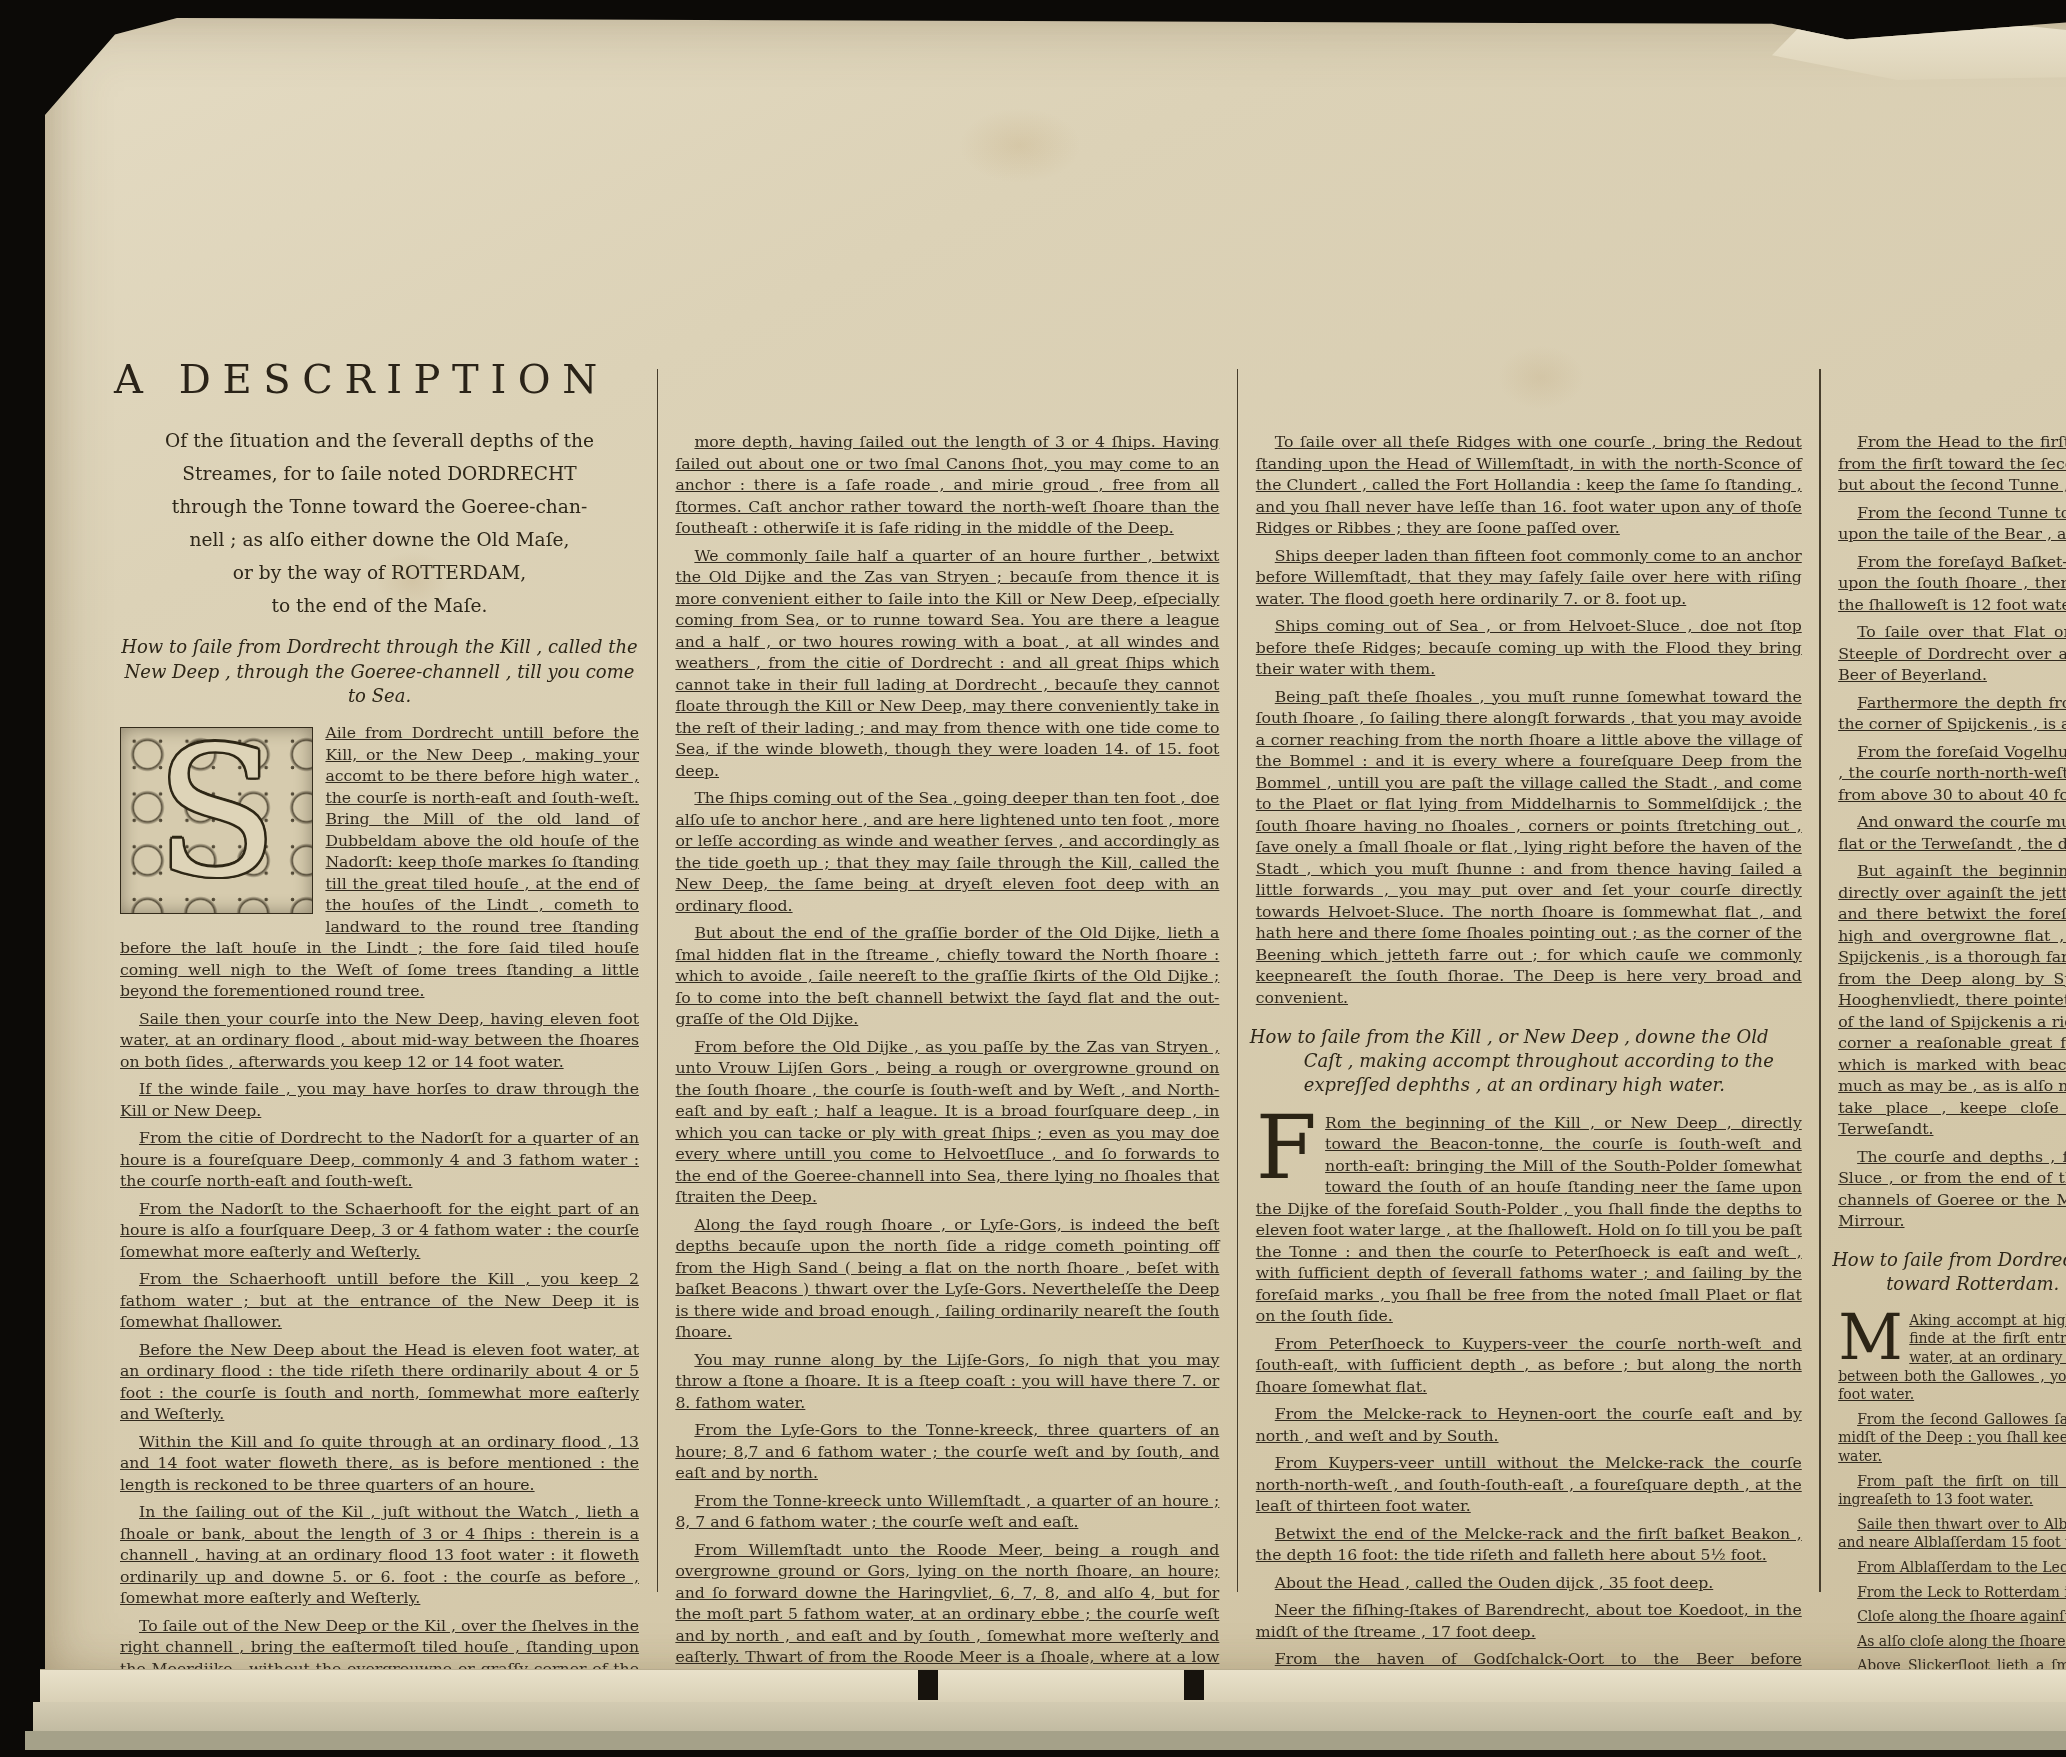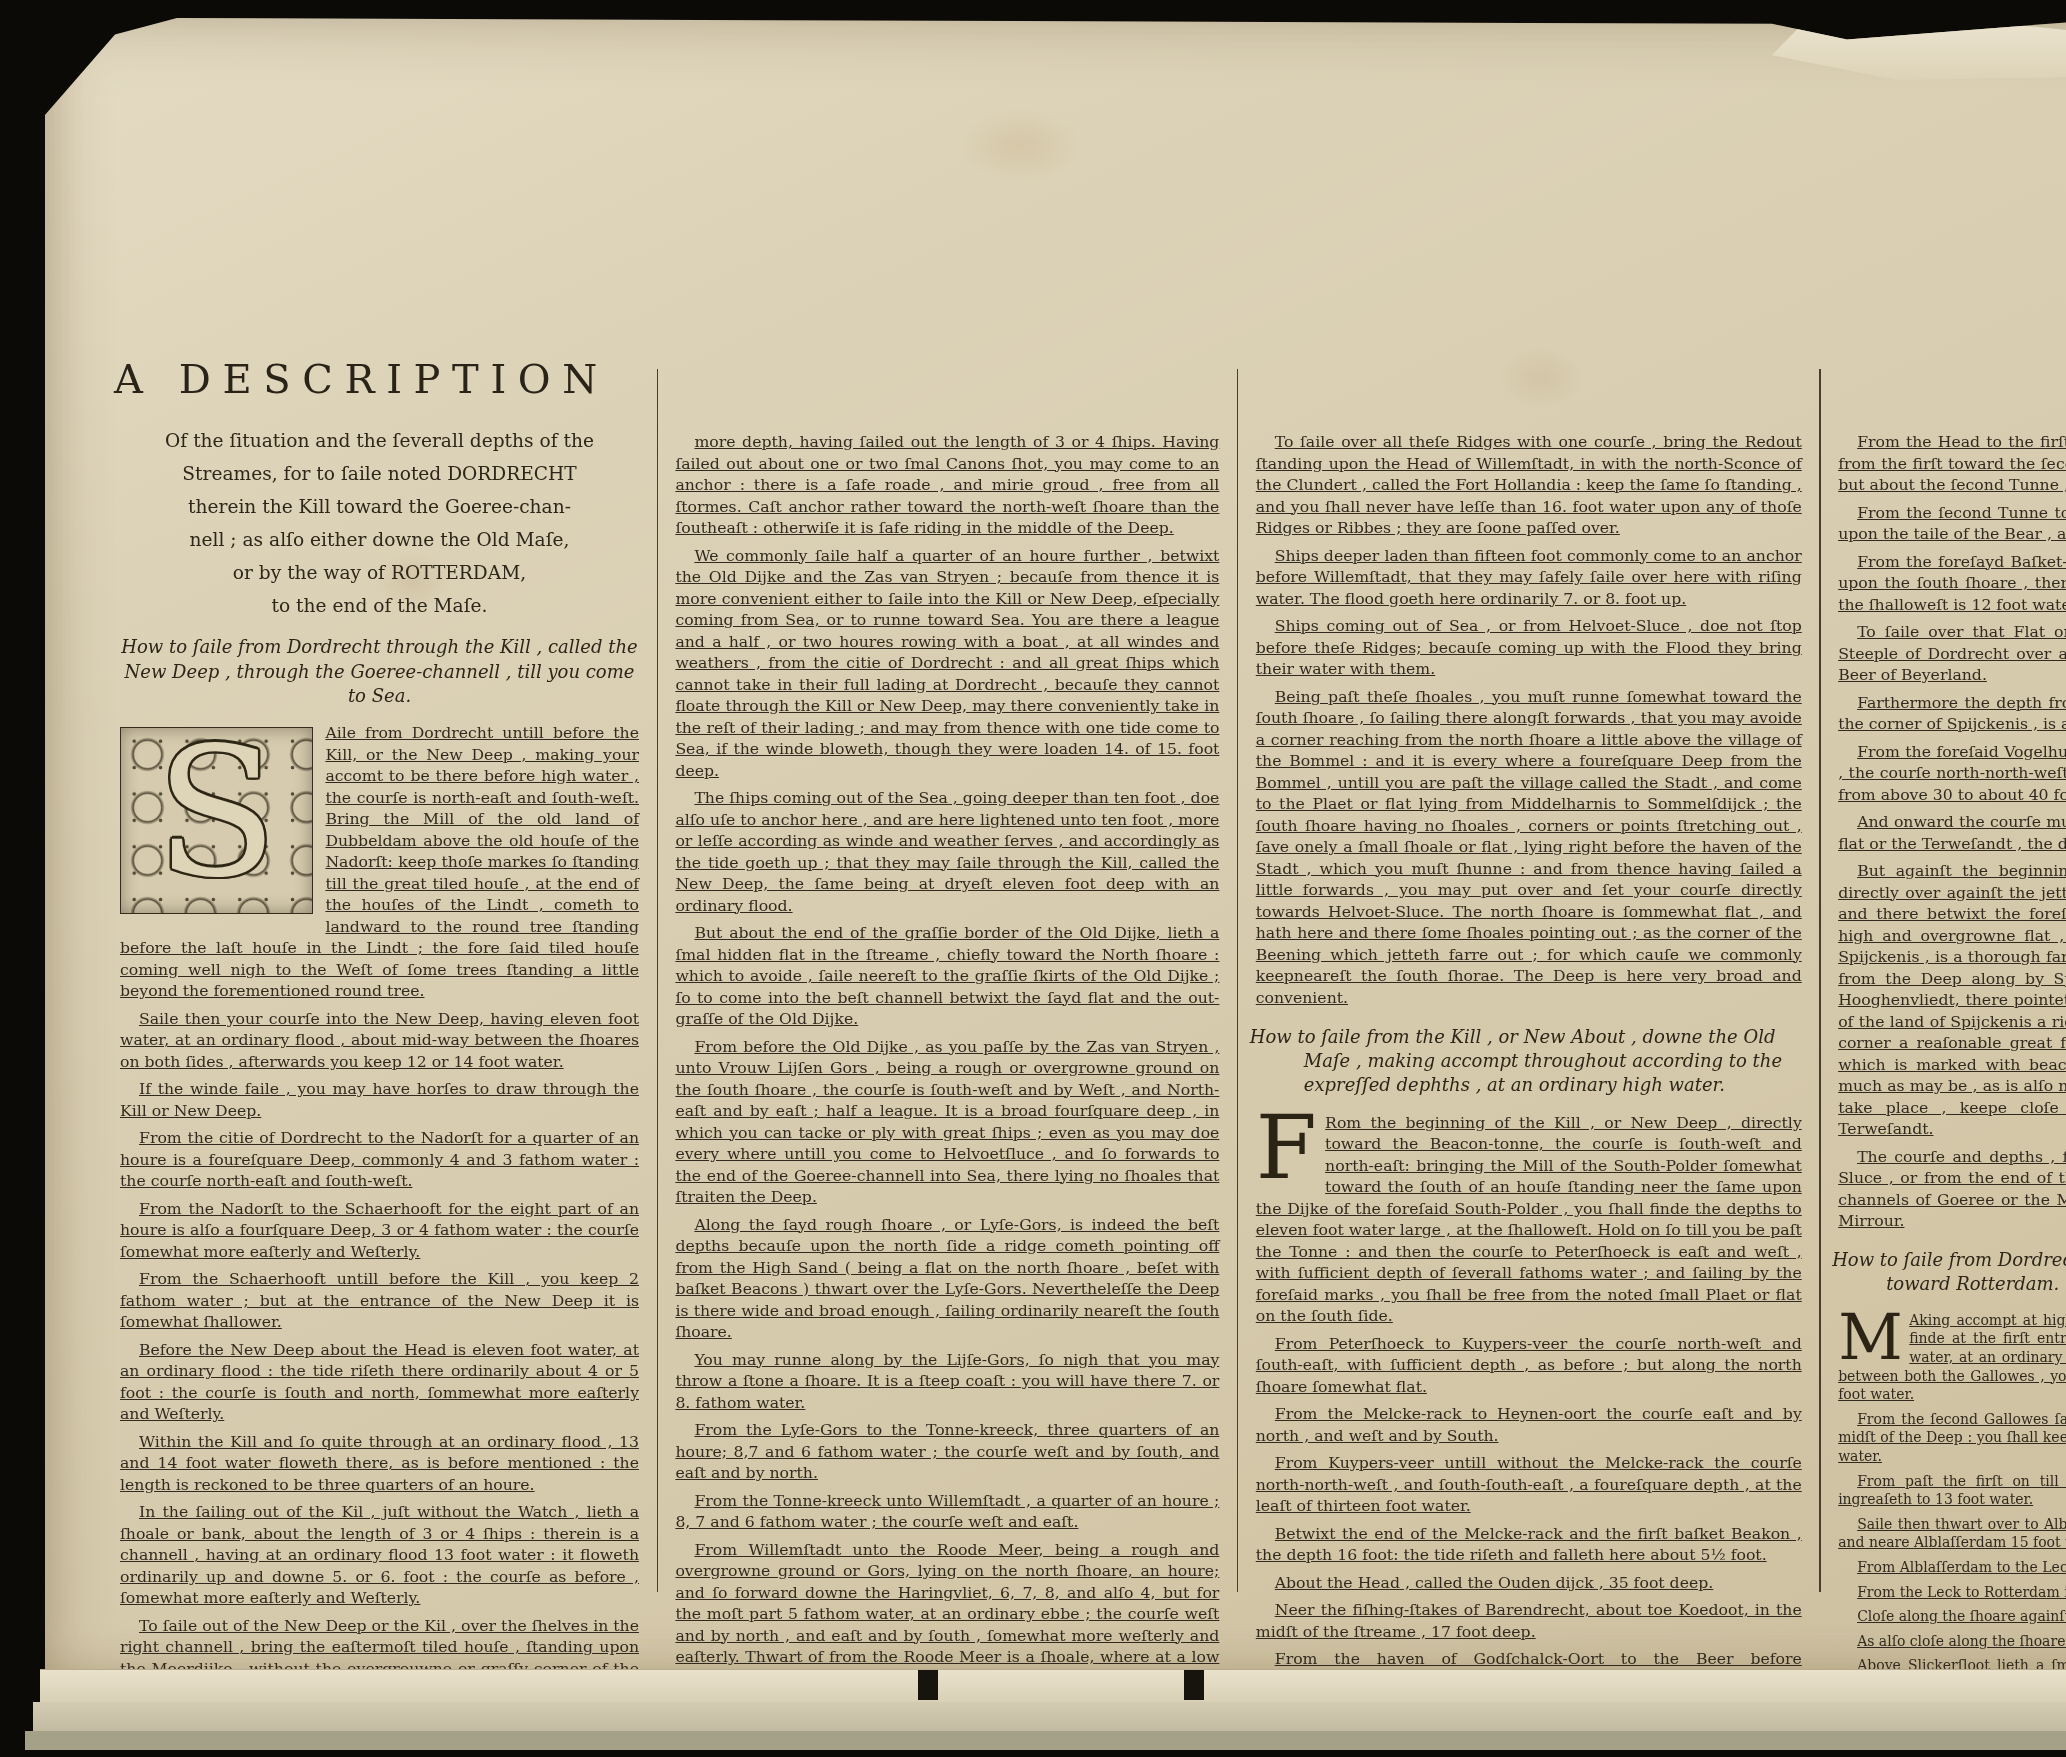--- a/index.html
+++ b/index.html
@@ -72,21 +72,21 @@
     <div class="stain s2"></div>
     <div class="stain s3"></div>
 
     <div class="content">
 
       <div class="col col1">
         <h1>A DESCRIPTION</h1>
         <div class="subtitle">
             <p>Of the ſituation and the ſeverall depths of the</p>
             <p>Streames, for to ſaile noted DORDRECHT</p>
-            <p>therein the Kill toward the Goeree-chan-</p>
+            <p>through the Tonne toward the Goeree-chan-</p>
             <p>nell ;  as alſo either downe the Old Maſe,</p>
             <p>or by the way of ROTTERDAM,</p>
             <p>to the end of the Maſe.</p>
           </div>
         <h3 class="heading center">How to ſaile from Dordrecht through the Kill , called the New Deep , through the Goeree-channell , till you come to Sea.</h3>
         <p class="body">
           <span class="ornate">
               <span class="ornate-letter">S</span>
             </span><span>Aile from Dordrecht untill before the Kill, or the New Deep , making your accomt to be there before high water , the courſe is north-eaſt and ſouth-weſt.  Bring the Mill of the old land of Dubbeldam above the old houſe of the Nadorſt: keep thoſe markes ſo ſtanding till the great tiled houſe , at the end of the houſes of the Lindt , cometh to landward to the round tree ſtanding before the laſt houſe in the Lindt ;  the fore ſaid tiled houſe coming well nigh to the Weſt of ſome trees ſtanding a little beyond the forementioned round tree.</span>
         </p>
@@ -123,21 +123,21 @@
 
       <div class="rule"></div>
 
       <div class="col col3">
         <div class="paras">
             <p>To ſaile over all theſe Ridges with one courſe , bring  the Redout ſtanding upon the Head of Willemſtadt, in with the north-Sconce of the Clundert ,  called the Fort Hollandia :  keep the ſame ſo ſtanding , and you ſhall never have leſſe  than 16. foot water  upon  any of thoſe Ridges or Ribbes ; they are ſoone paſſed over.</p>
             <p>Ships deeper laden than  fifteen  foot commonly come to  an  anchor before Willemſtadt, that they may ſafely ſaile over here with riſing water. The flood goeth here ordinarily 7. or 8. foot up.</p>
             <p>Ships coming out of Sea , or from Helvoet-Sluce ,  doe not ſtop before theſe Ridges;  becauſe coming up with the Flood  they bring their water with them.</p>
             <p>Being paſt theſe ſhoales , you muſt runne ſomewhat  toward the ſouth ſhoare ,  ſo ſailing there alongſt forwards ,  that you may avoide a corner reaching from the north ſhoare a little above the village of the Bommel : and it is every where a foureſquare Deep from the Bommel , untill you are paſt the village called the Stadt ,  and come to the Plaet or  flat lying from Middelharnis to Sommelſdijck ;  the ſouth ſhoare having no ſhoales , corners or points ſtretching out ,  ſave onely  a ſmall ſhoale or flat ,  lying right before the haven of the Stadt ,  which you muſt ſhunne :  and from thence having ſailed  a little forwards ,  you may put over and ſet your courſe directly towards Helvoet-Sluce.  The north ſhoare is ſommewhat flat , and hath here and there ſome ſhoales pointing out ; as the corner of the Beening which jetteth farre  out ;  for which cauſe we commonly keepneareſt the ſouth ſhorae.  The Deep is here very broad and convenient.</p>
           </div>
-        <h3 class="heading hang">How to ſaile from the Kill , or New About , downe the Old Maſe , making accompt throughout according to the expreſſed dephths , at an ordinary high water.</h3>
+        <h3 class="heading hang">How to ſaile from the Kill , or New Deep , downe the Old Caſt , making accompt throughout according to the expreſſed dephths , at an ordinary high water.</h3>
         <p class="body">
           <span class="dropcap">F</span><span>Rom the beginning of the Kill , or New Deep , directly toward the Beacon-tonne, the courſe is ſouth-weſt and north-eaſt:  bringing the Mill of the South-Polder ſomewhat toward the ſouth of  an houſe ſtanding neer the ſame upon the Dijke of the foreſaid South-Polder , you ſhall finde the  depths to eleven foot water large ,  at the ſhalloweſt.  Hold on ſo till you be paſt the Tonne :  and then the courſe to Peterſhoeck is eaſt and weſt , with ſufficient  depth of ſeverall fathoms water ;  and ſailing by the foreſaid  marks ,  you ſhall be free from the noted ſmall Plaet or flat on the ſouth ſide.</span>
         </p>
         <div class="paras">
             <p>From Peterſhoeck to Kuypers-veer the courſe north-weſt and ſouth-eaſt, with ſufficient depth , as before ; but along the north ſhoare ſomewhat flat.</p>
             <p>From the Melcke-rack to Heynen-oort the courſe eaſt  and by north , and weſt and by South.</p>
             <p>From Kuypers-veer untill without the Melcke-rack the courſe north-north-weſt , and ſouth-ſouth-eaſt , a foureſquare depth ,  at the leaſt of thirteen foot water.</p>
             <p>Betwixt the end of the Melcke-rack and the firſt baſket Beakon ,  the depth 16 foot:  the tide riſeth and falleth here about 5½ foot.</p>
             <p>About the Head ,  called the Ouden dijck ,  35 foot deep.</p>
             <p>Neer the fiſhing-ſtakes of Barendrecht, about toe Koedoot, in the midſt of the ſtreame , 17 foot deep.</p>

